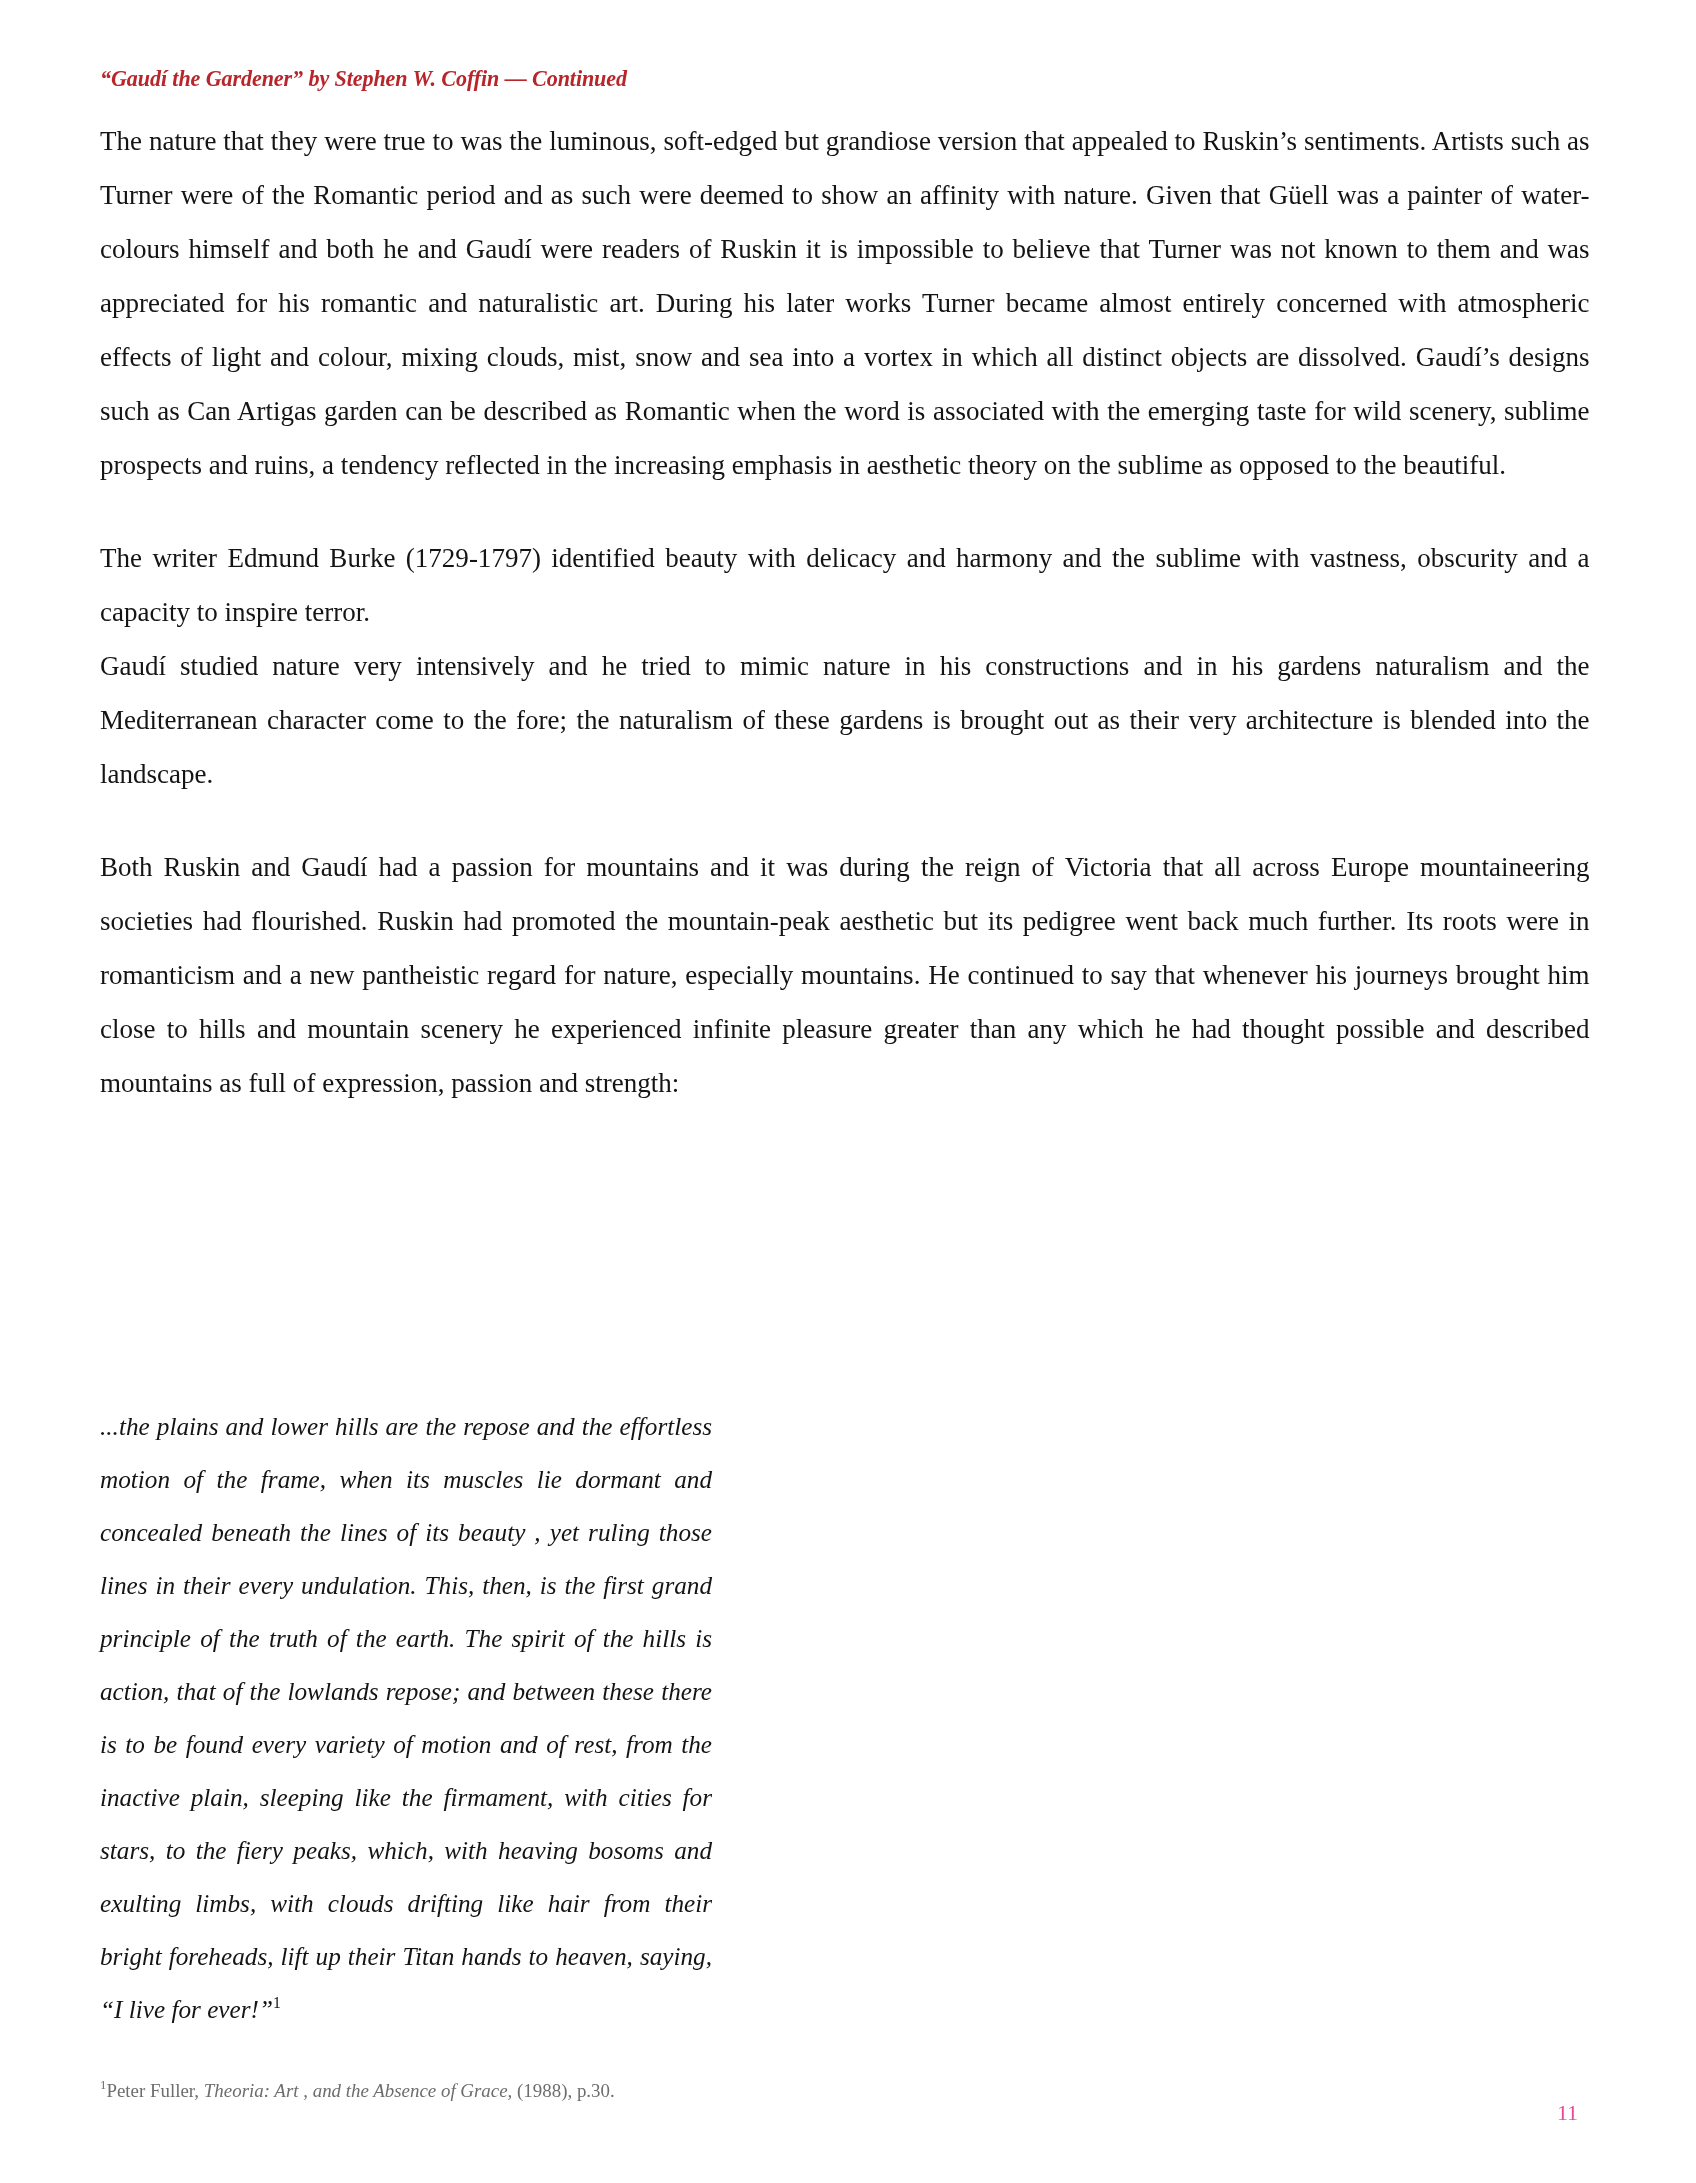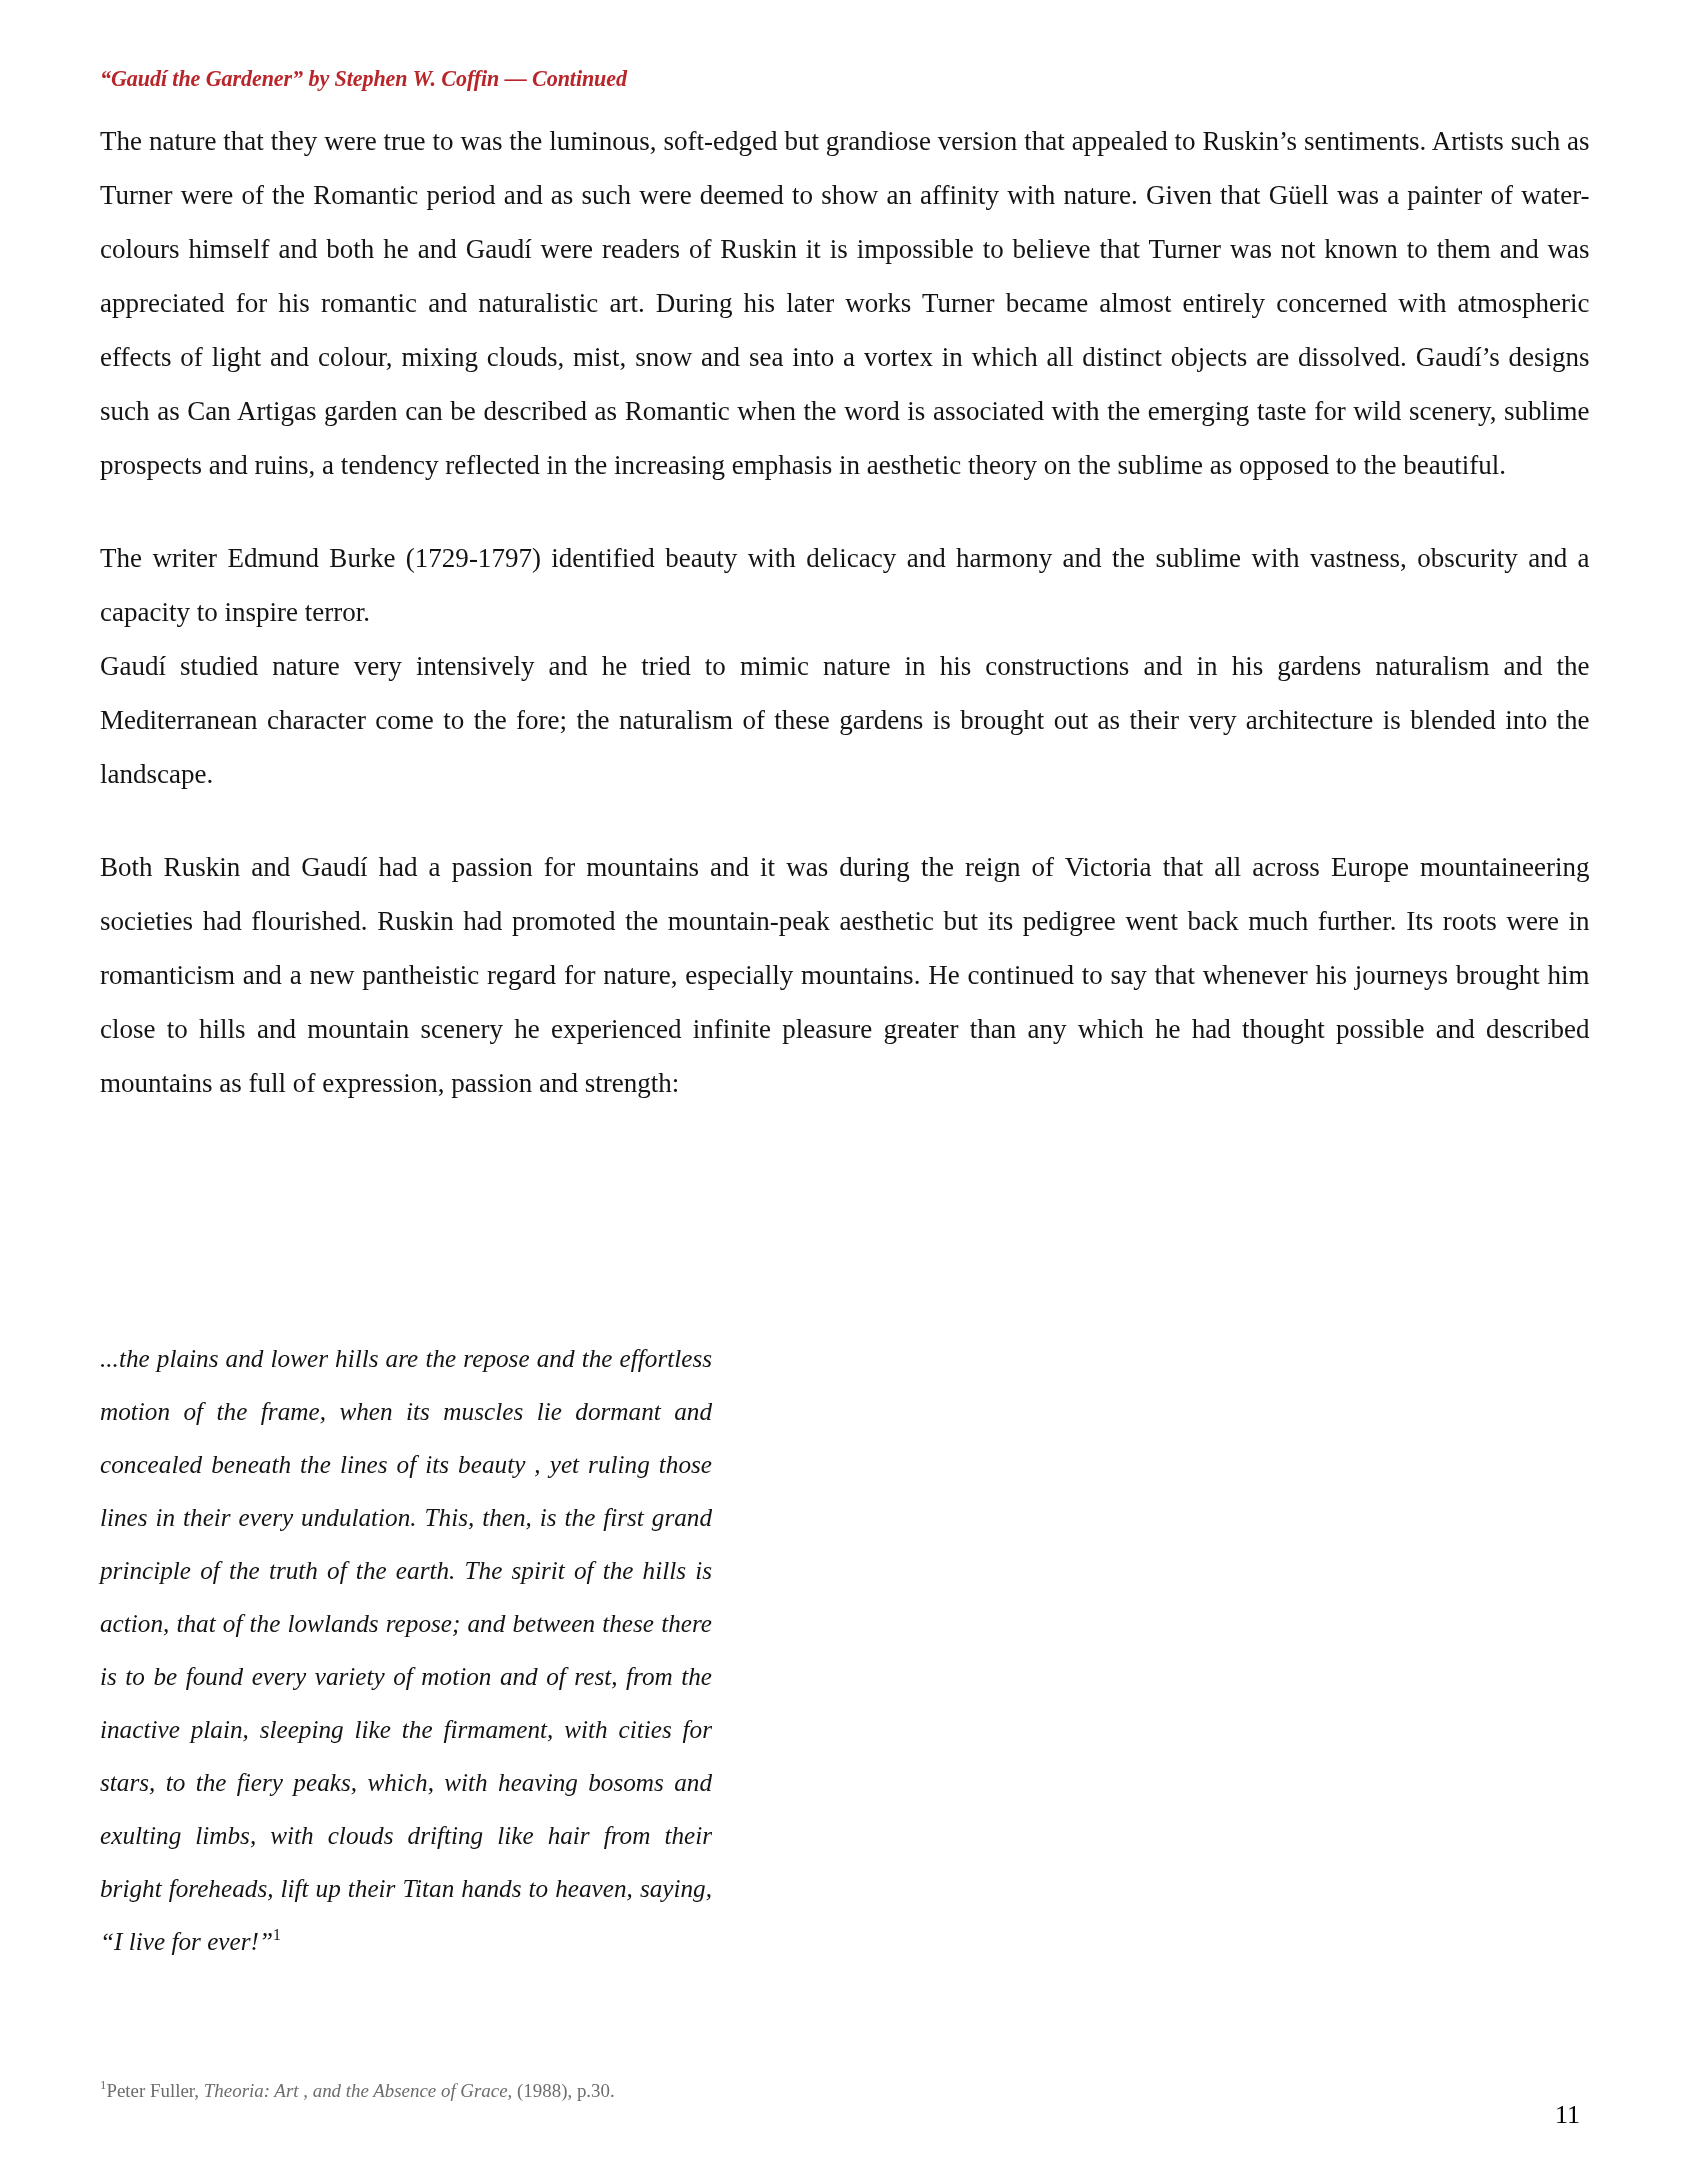--- a/index.html
+++ b/index.html
@@ -63,21 +63,21 @@
 
   p.body-par:last-child { margin-bottom: 0; }
 
   
   p.tight { margin-bottom: 0; }
 
   
   .lower {
     position: absolute;
     left: 100px;
-    top: 1332px;
+    top: 1400px;
     width: 1490px;
     height: 719px;
   }
 
   .quote-col {
     position: absolute;
     left: 0;
     top: 0;
     width: 612px;
   }
@@ -209,22 +209,22 @@
   }
   .footnote .italic { font-style: italic; }
 
   
   .page-number {
     position: absolute;
     left: 1527px;
     top: 2100px;
     width: 81px;
     text-align: center;
-    font-size: 26px;
-    color: #000000;
+    font-size: 22px;
+    color: #ec4899;
   }
 </style>
 </head>
 <body>
 
 <div class="page">
 
   <div class="running-header">“Gaudí the Gardener” by Stephen W. Coffin — Continued</div>
 
   <div class="column">

